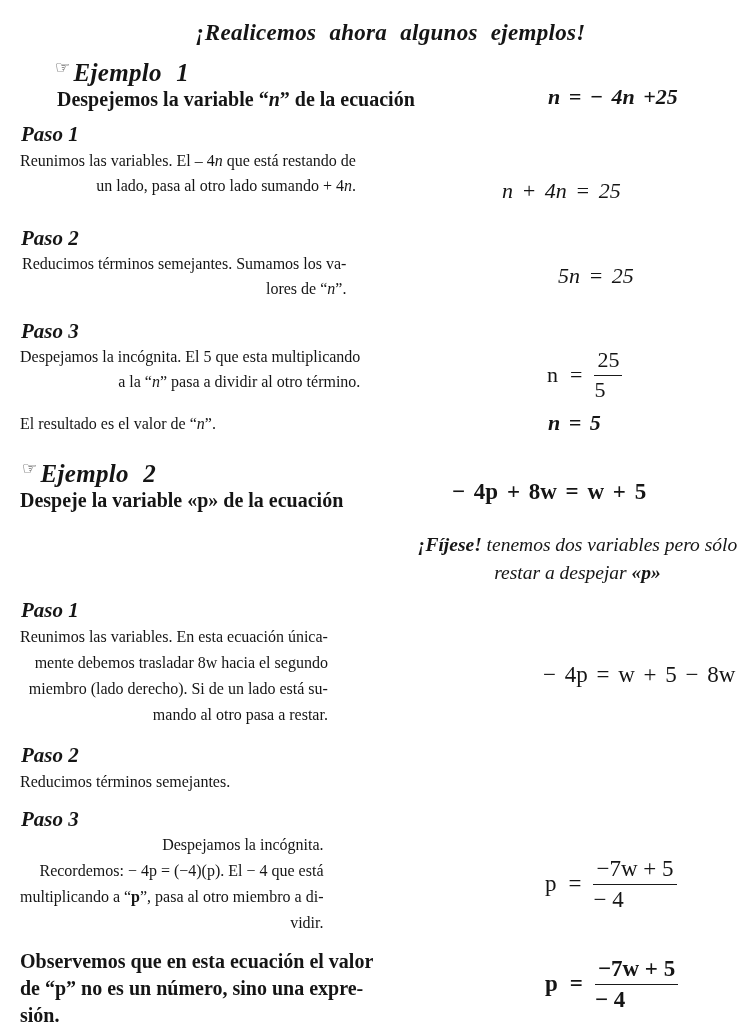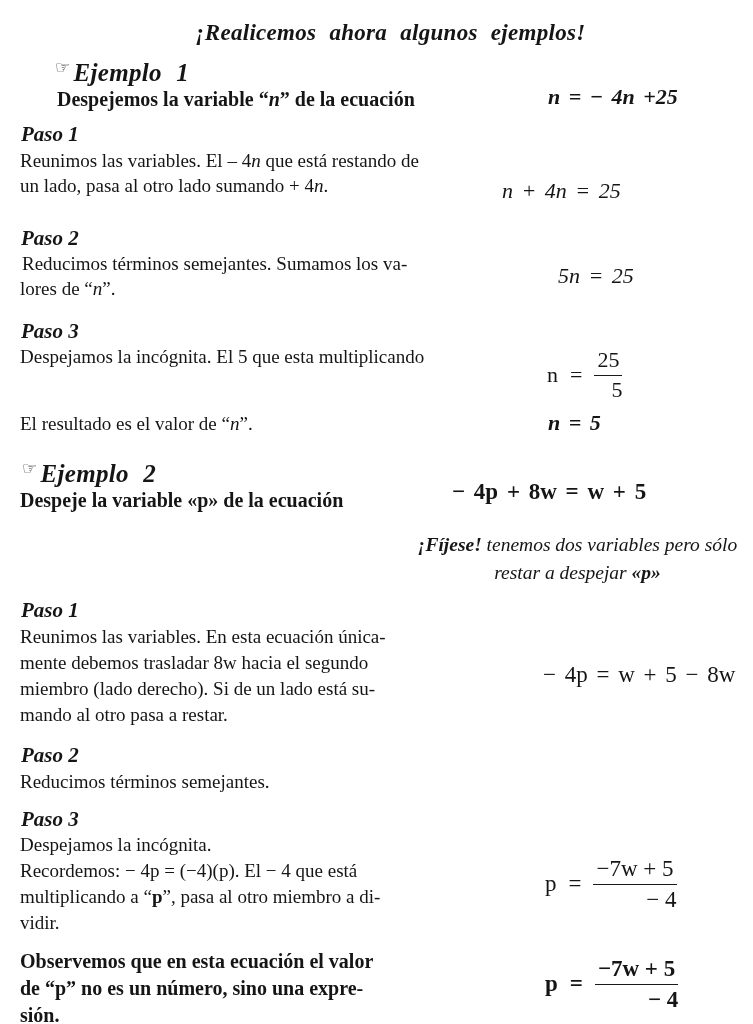--- a/index.html
+++ b/index.html
@@ -5,31 +5,31 @@
   html,body{margin:0;padding:0;background:#ffffff;}
   .page{
     position:relative;width:753px;height:1024px;background:#ffffff;
     color:#151515;font-family:"Liberation Serif",serif;overflow:hidden;
   }
   .abs{position:absolute;white-space:nowrap;}
   .title{font-size:23px;font-weight:bold;font-style:italic;word-spacing:7px;letter-spacing:.3px;margin-left:28px;}
   .ex-heading{font-size:25px;font-weight:bold;font-style:italic;word-spacing:8px;letter-spacing:.3px;}
   .hand{font-family:"DejaVu Sans",sans-serif;font-size:17px;font-style:normal;font-weight:normal;vertical-align:8px;margin-right:3px;color:#2a2a2a;}
   .paso{font-size:21px;font-weight:bold;font-style:italic;}
-  .body-text{font-size:19px;line-height:25px;}
+  .body-text{font-size:16px;line-height:25px;text-align:right;}
   .body-text .ln{display:block;}
   .bold{font-weight:bold;}
   .iv{font-style:italic;}
   .intro-bold{font-size:20px;font-weight:bold;}
   .eq{font-size:22px;word-spacing:3px;}
   .eq-bi{font-weight:bold;font-style:italic;}
   .eq-i{font-style:italic;}
   .eq-b{font-weight:bold;}
   .eq-frac{display:flex;align-items:center;gap:12px;font-size:22px;}
-  .frac{display:inline-block;text-align:right;line-height:1.12;}
+  .frac{display:inline-block;text-align:left;line-height:1.12;}
   .frac .num{display:block;padding:0 3px 2px;}
   .frac .den{display:block;border-top:1.7px solid #1a1a1a;padding-top:2px;}
   .note{font-size:19.5px;font-style:italic;line-height:28px;text-align:center;white-space:normal;}
   .concl{font-size:20px;font-weight:bold;line-height:27px;}
 </style>
 </head>
 <body>
 
 <div class="page">
 
@@ -54,20 +54,21 @@
   <div class="abs paso" style="left:21px;top:226px;">Paso 2</div>
   <div class="abs body-text" style="left:22px;top:251px;">
     <span class="ln">Reducimos términos semejantes. Sumamos los va-</span>
     <span class="ln" style="margin-left:-2px;"><span>lores de “</span><span class="iv">n</span><span>”.</span></span>
   </div>
   <div class="abs eq eq-i" style="left:558px;top:263px;">5n = 25</div>
 
   <div class="abs paso" style="left:21px;top:319px;">Paso 3</div>
   <div class="abs body-text" style="left:20px;top:344px;">
     <span class="ln">Despejamos la incógnita. El 5 que esta multiplicando</span>
+    <span class="ln"><span>a la “</span><span class="iv">n</span><span>” pasa a dividir al otro término.</span></span>
   </div>
   <div class="abs eq-frac" style="left:547px;top:348px;">
     <span>n</span>
     <span>=</span>
     <span class="frac">
       <span class="num">25</span>
       <span class="den">5</span>
     </span>
   </div>
 

